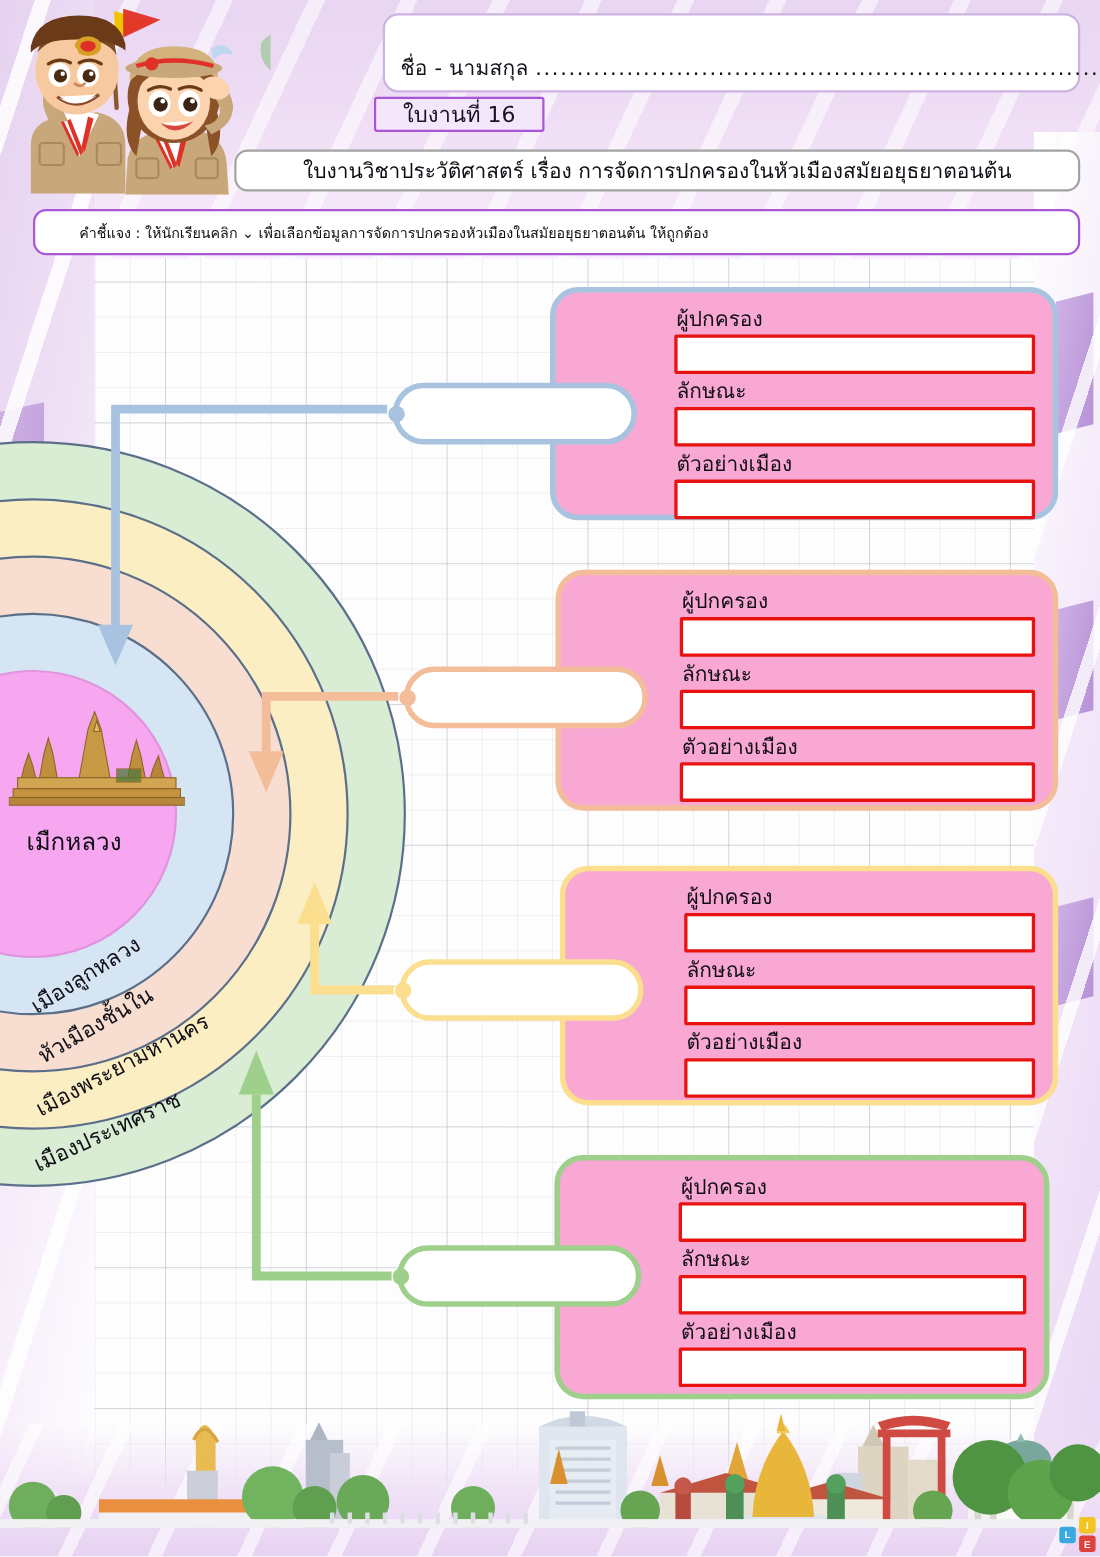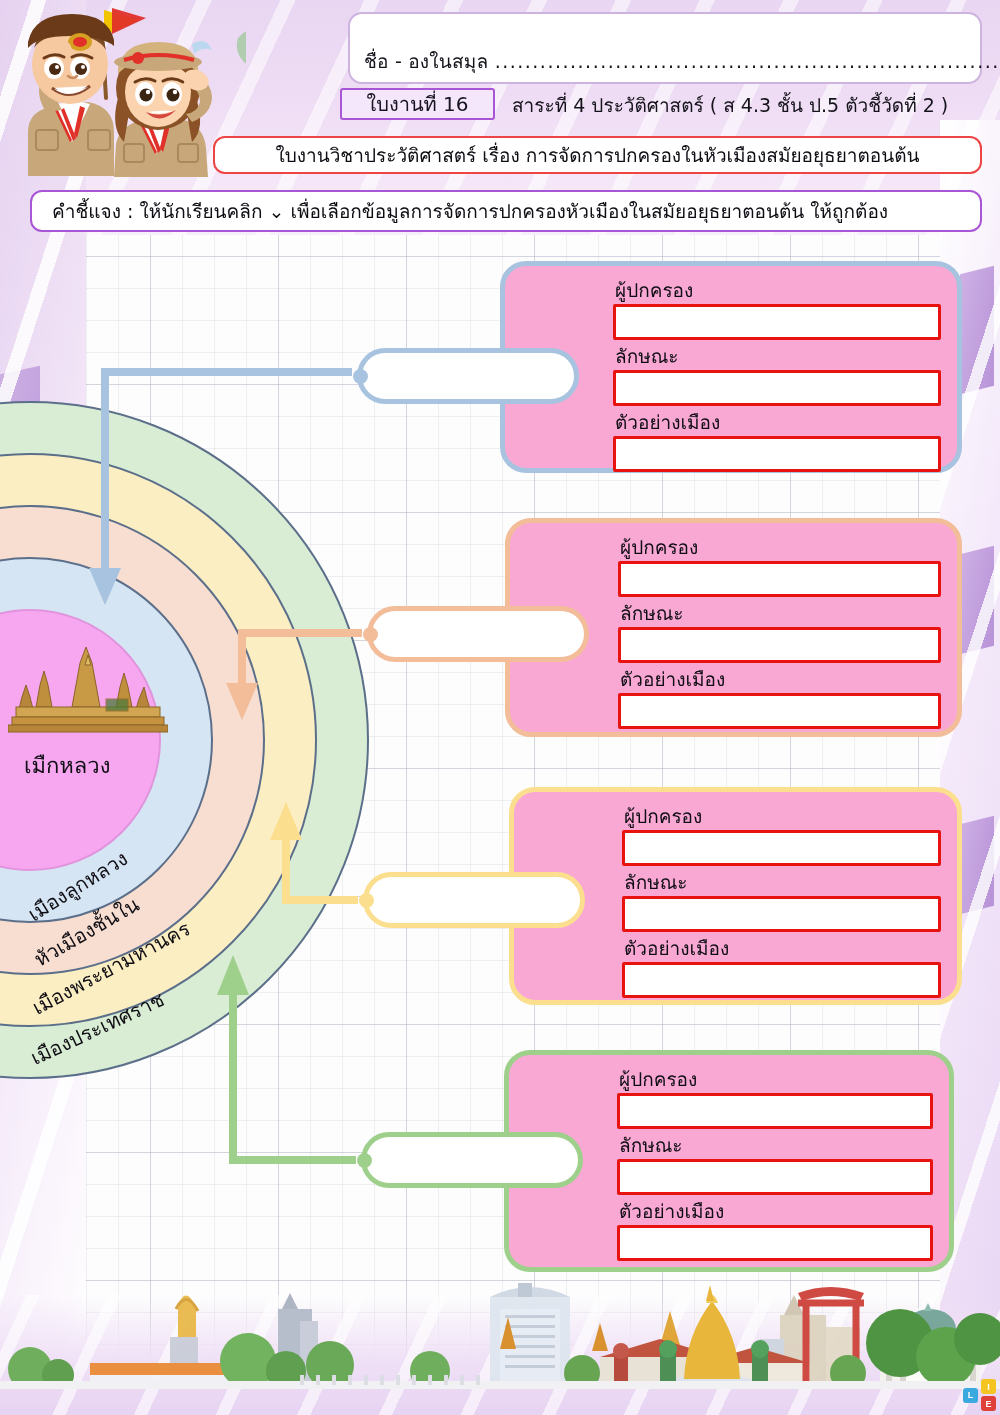--- a/index.html
+++ b/index.html
@@ -94,29 +94,29 @@
     background:#f4e7fb;border:2.5px solid #a855d6;border-radius:3px;
     box-sizing:border-box;display:flex;align-items:center;justify-content:center;
     font-size:20px;color:#171320;
   }
   .strand-line{
     position:absolute;left:512px;top:90px;width:480px;height:30px;
     display:flex;align-items:center;font-size:19px;color:#14121a;white-space:nowrap;
   }
   .title-box{
     position:absolute;left:213px;top:136px;width:769px;height:38px;
-    background:#fff;border:2px solid #ef4444;border-radius:12px;
+    background:#fff;border:2px solid #a3a3a3;border-radius:12px;
     box-sizing:border-box;display:flex;align-items:center;justify-content:center;
     font-size:19px;color:#0f0d14;
   }
   .direction-box{
     position:absolute;left:30px;top:190px;width:952px;height:42px;
     background:#fff;border:2.5px solid #a855d6;border-radius:12px;
     box-sizing:border-box;display:flex;align-items:center;
-    padding-left:20px;font-size:19px;color:#0f0d14;white-space:nowrap;
+    padding-left:40px;font-size:13px;color:#0f0d14;white-space:nowrap;
   }
 
   
   .mascots{position:absolute;left:6px;top:2px;width:240px;height:175px;}
   .mascots svg{display:block;}
 
   
   .rings{position:absolute;left:-310px;top:400px;width:680px;height:680px;}
 
   
@@ -269,28 +269,27 @@
       </g>
 
       <g opacity=".75">
         <path d="M232 36 q14 -16 26 -2 q12 -14 20 2 q8 16 -10 26 q-18 10 -30 -2 q-10 -10 -6 -24Z" fill="#9dc89a"></path>
       </g>
     </svg>
   </div>
 
   <div class="name-box">
     <div class="name-line">
-      <span>ชื่อ - องในสมุล</span>
+      <span>ชื่อ - นามสกุล</span>
       <span class="name-dots">..........................................................................................</span>
     </div>
   </div>
 
   <div class="sheet-badge">ใบงานที่ 16</div>
 
-  <div class="strand-line">สาระที่ 4 ประวัติศาสตร์ ( ส 4.3 ชั้น ป.5 ตัวชี้วัดที่ 2 )</div>
 
   <div class="title-box">ใบงานวิชาประวัติศาสตร์ เรื่อง การจัดการปกครองในหัวเมืองสมัยอยุธยาตอนต้น</div>
 
   <div class="direction-box">คำชี้แจง : ให้นักเรียนคลิก  ⌄  เพื่อเลือกข้อมูลการจัดการปกครองหัวเมืองในสมัยอยุธยาตอนต้น ให้ถูกต้อง</div>
 
   <div class="rings">
     <svg width="680" height="680" viewBox="0 0 680 680">
       <defs>
         <path id="arcL0" d="M 340 340 m -258 0 a 258 258 0 0 1 258 -258"></path>
       </defs>

